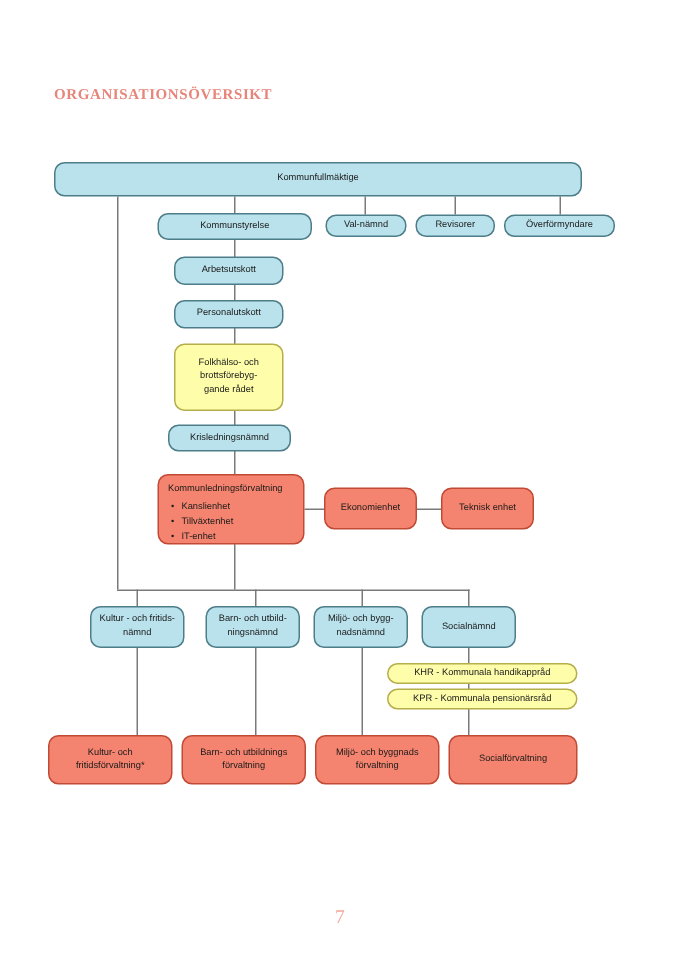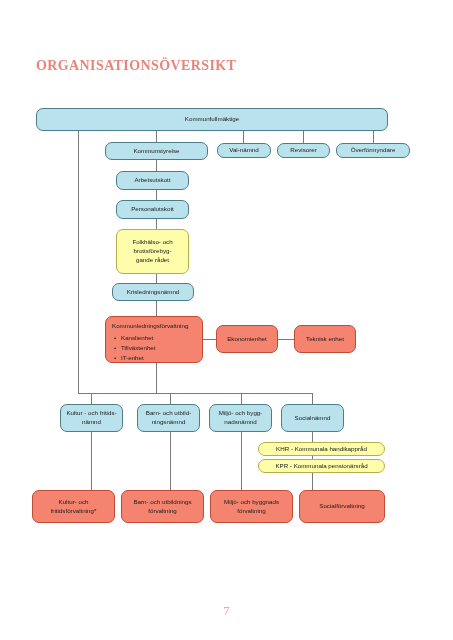--- a/index.html
+++ b/index.html
@@ -17,21 +17,21 @@
     position: relative;
     width: 453px;
     height: 640px;
     background: #ffffff;
   }
   #title {
     position: absolute;
     left: 36px;
     top: 58px;
     font-family: "Liberation Serif", serif;
-    font-size: 14px;
+    font-size: 10px;
     font-weight: bold;
     letter-spacing: 0.4px;
     color: #e8857a;
     white-space: nowrap;
   }
   #pagenum {
     position: absolute;
     left: 0;
     top: 603px;
     width: 453px;

